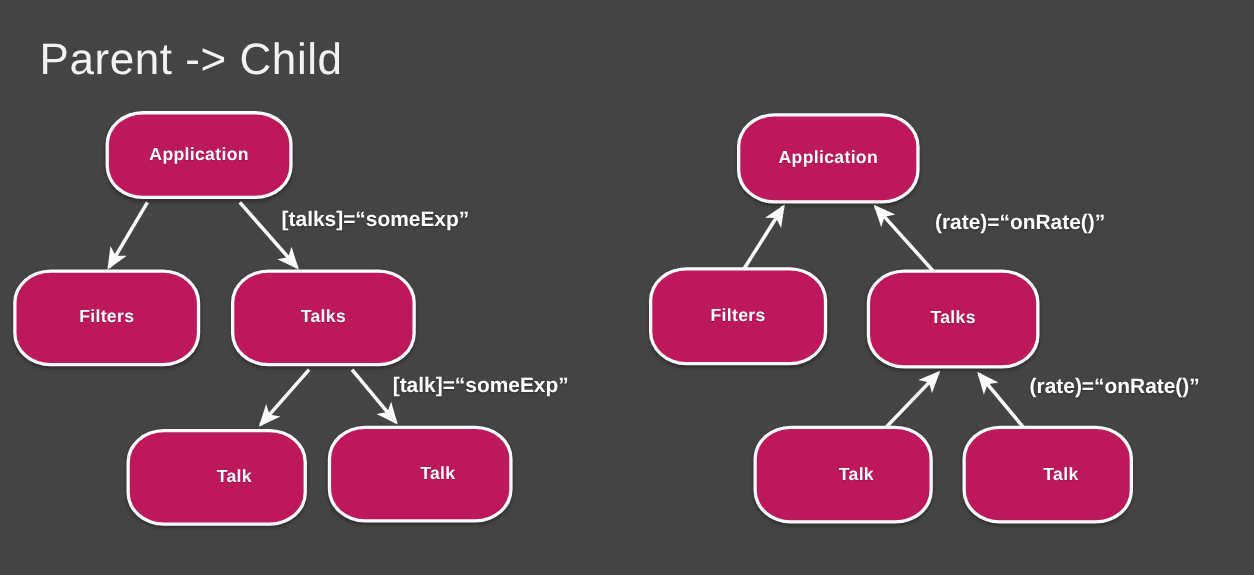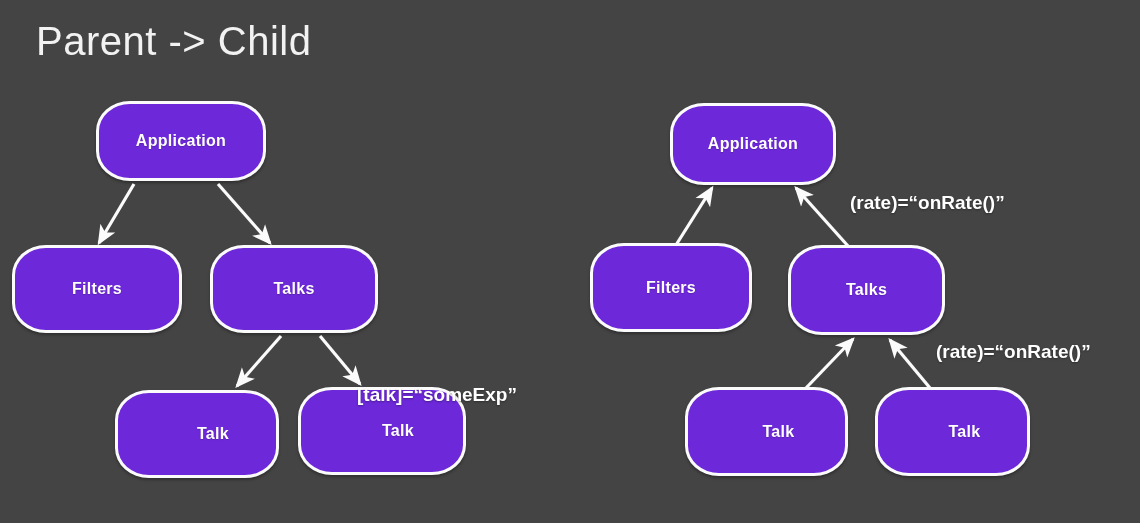--- a/index.html
+++ b/index.html
@@ -22,27 +22,27 @@
   .panel-title {
     position: absolute;
     color: #f2f2f2;
     font-family: "Liberation Sans", sans-serif;
     font-weight: 400;
     font-size: 40px;
     letter-spacing: 0.5px;
     white-space: nowrap;
     line-height: 1;
   }
-  #title-left  { left: 36px;  top: 21px; }
+  #title-left  { left: 36px;  top: 34px; }
   #title-right { left: 612px; top: 42px; }
 
   .node {
     position: absolute;
     box-sizing: border-box;
-    background: #6d28d9;
+    background: #be185d;
     border: 3px solid #fbfbfb;
     border-radius: 34px / 30px;
     display: flex;
     align-items: center;
     justify-content: center;
     box-shadow: 0 2px 3px rgba(0,0,0,0.30);
   }
   .node-label {
     color: #ffffff;
     font-family: "Liberation Sans", sans-serif;
@@ -95,22 +95,23 @@
   </div>
 
   <div class="node shift-right" id="l-talk-1" style="left:115px; top:390px; width:164px; height:88px;">
     <span class="node-label">Talk</span>
   </div>
 
   <div class="node shift-right" id="l-talk-2" style="left:298px; top:387px; width:168px; height:88px;">
     <span class="node-label">Talk</span>
   </div>
 
+  <div class="edge-label" style="left:256px; top:190px;">[talks]=“someExp”</div>
 
-  <div class="edge-label" style="left:357px; top:341px;margin-top:44px;">[talk]=“someExp”</div>
+  <div class="edge-label" style="left:357px; top:341px;">[talk]=“someExp”</div>
 
 
   <div class="node" id="r-app" style="left:670px; top:103px; width:166px; height:82px;">
     <span class="node-label">Application</span>
   </div>
 
   <div class="node" id="r-filters" style="left:590px; top:243px; width:162px; height:89px;">
     <span class="node-label">Filters</span>
   </div>
 

